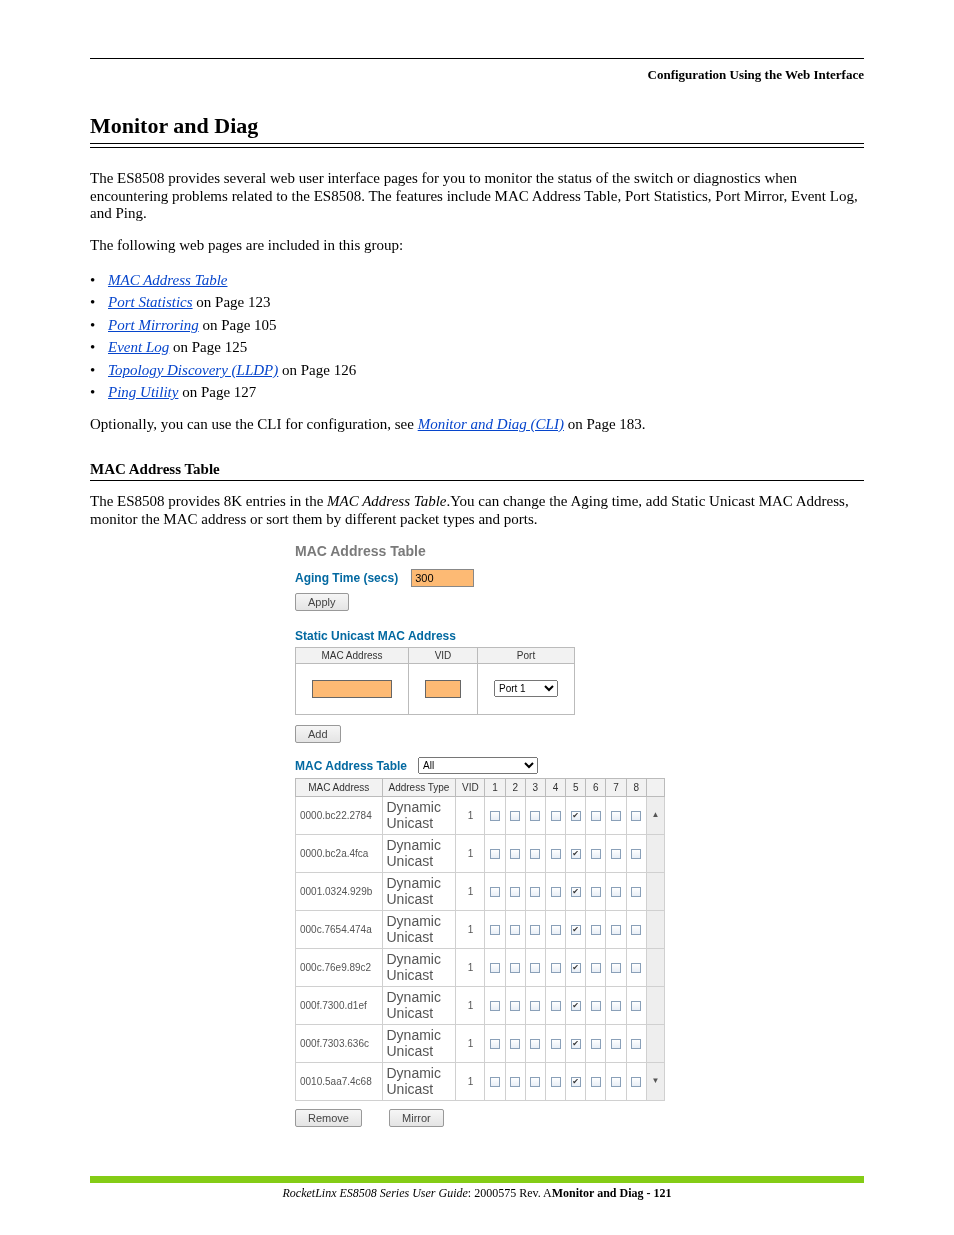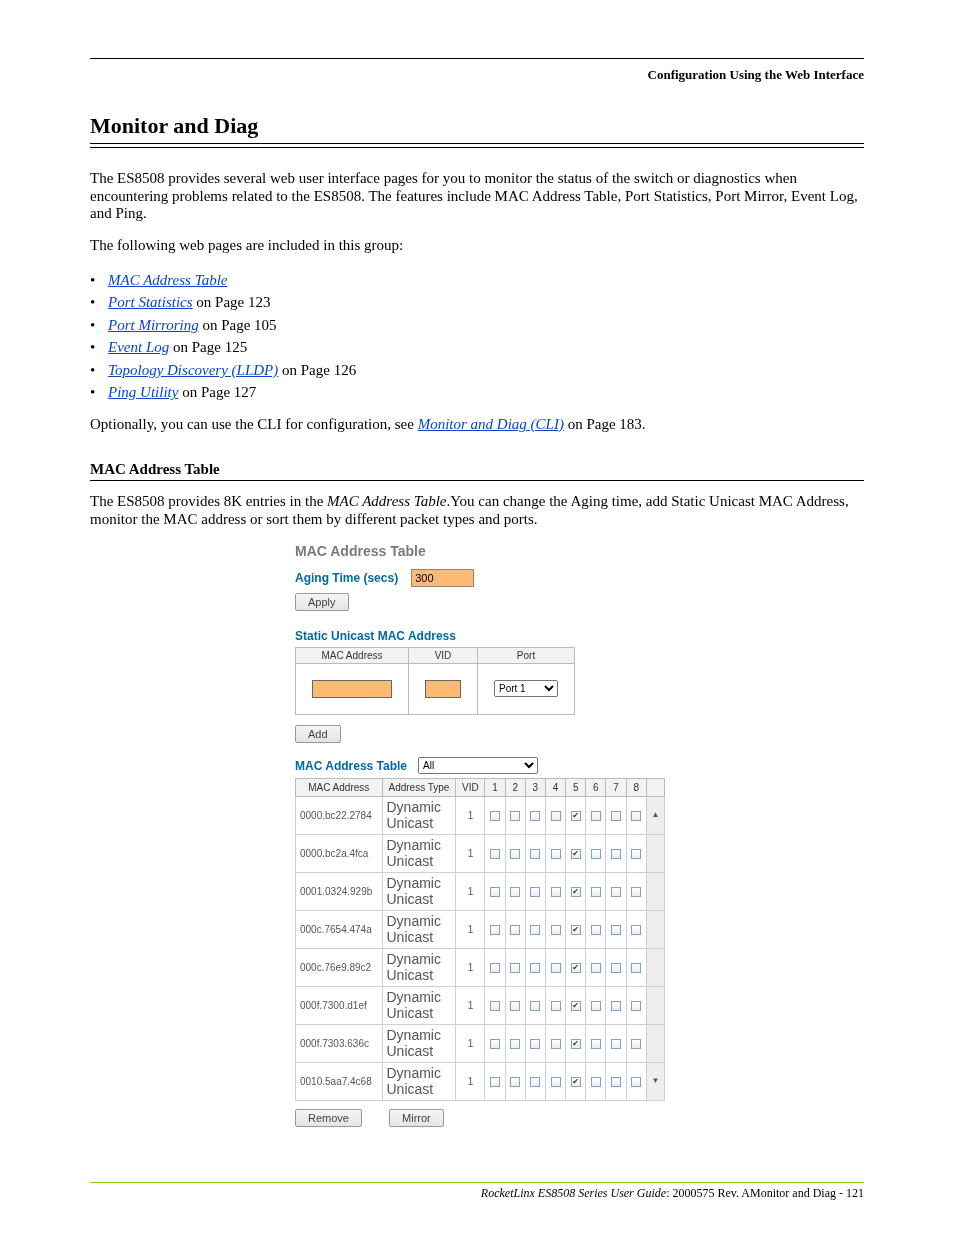--- a/index.html
+++ b/index.html
@@ -181,29 +181,29 @@
   .scroll-arrow-up, .scroll-arrow-down {
     font-size: 8px; line-height: 12px;
     color:#555;
     text-align:center;
   }
   .footer {
     position: absolute;
     bottom: 34px;
     left: 90px;
     right: 90px;
-    border-top: 1px solid #84cc16;
+    border-top: 7px solid #84cc16;
     padding-top: 3px;
     font-size: 12px;
     font-family: Georgia, serif;
     display:flex;
-    justify-content: flex-end;
+    justify-content: center;
   }
   .footer .fl { font-style: italic; }
-  .footer .fr { font-weight: normal; }
+  .footer .fr { font-weight: bold; }
   .filter-row { margin-top:14px; margin-bottom:2px; }
 </style>
 </head>
 <body>
 
 <div class="page">
   <div class="top-rule"></div>
   <div class="header-right">Configuration Using the Web Interface</div>
 
   <h1 class="section-title">Monitor and Diag</h1>

